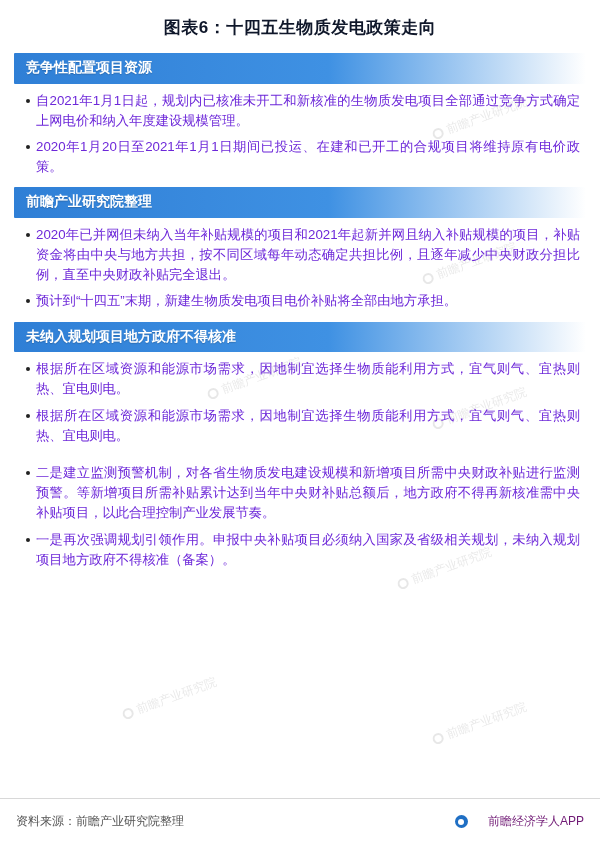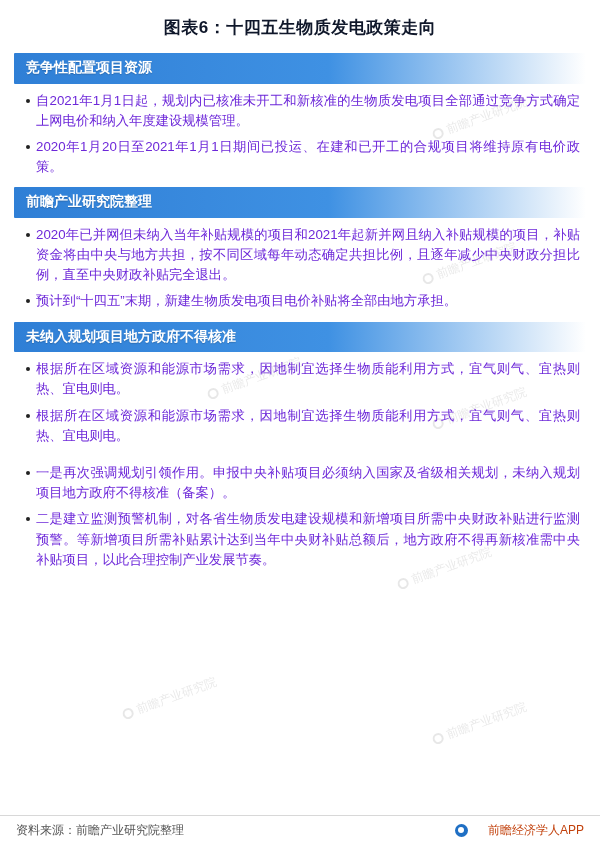--- a/index.html
+++ b/index.html
@@ -72,36 +72,36 @@
   }
   .bullet-text {
     flex: 1 1 auto;
     text-align: justify;
   }
   .footer {
     position: absolute;
     left: 0;
     right: 0;
     bottom: 0;
-    height: 29px;
+    height: 46px;
     border-top: 1px solid #d8d8d8;
     display: flex;
     align-items: center;
     justify-content: space-between;
     padding: 0 16px;
     box-sizing: border-box;
     font-size: 12px;
     color: #555555;
     background: #ffffff;
   }
   .footer-right {
     display: flex;
     align-items: center;
     gap: 20px;
-    color: #c2410c;
+    color: #701a75;
   }
   .logo-mark {
     display: inline-block;
     width: 13px;
     height: 13px;
     border-radius: 50%;
     background: #1f6fc4;
     position: relative;
   }
   .logo-mark::after {
@@ -221,25 +221,25 @@
           <span class="bullet-text">根据所在区域资源和能源市场需求，因地制宜选择生物质能利用方式，宜气则气、宜热则热、宜电则电。</span>
         </div>
       </div>
     </div>
 
 
     <div class="section">
       <div class="bullets">
         <div class="bullet">
           <span class="dot"></span>
+          <span class="bullet-text">二是建立监测预警机制，对各省生物质发电建设规模和新增项目所需中央财政补贴进行监测预警。等新增项目所需补贴累计达到当年中央财补贴总额后，地方政府不得再新核准需中央补贴项目，以此合理控制产业发展节奏。</span>
+        </div>
+        <div class="bullet">
+          <span class="dot"></span>
           <span class="bullet-text">一是再次强调规划引领作用。申报中央补贴项目必须纳入国家及省级相关规划，未纳入规划项目地方政府不得核准（备案）。</span>
-        </div>
-        <div class="bullet">
-          <span class="dot"></span>
-          <span class="bullet-text">二是建立监测预警机制，对各省生物质发电建设规模和新增项目所需中央财政补贴进行监测预警。等新增项目所需补贴累计达到当年中央财补贴总额后，地方政府不得再新核准需中央补贴项目，以此合理控制产业发展节奏。</span>
         </div>
       </div>
     </div>
 
   </div>
 
   <div class="footer">
     <div>资料来源：前瞻产业研究院整理</div>
     <div class="footer-right">
       <span class="logo-mark"></span>

